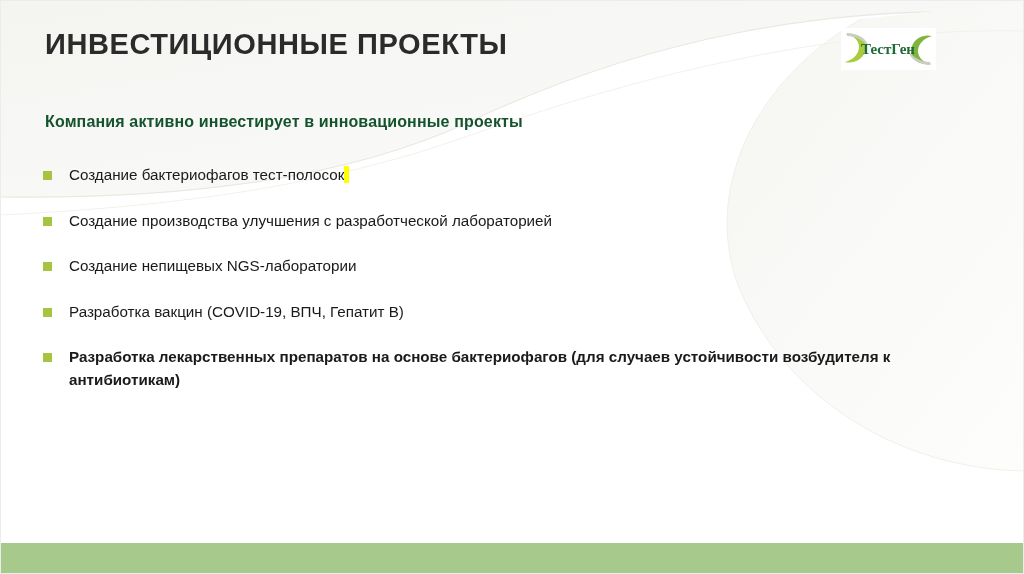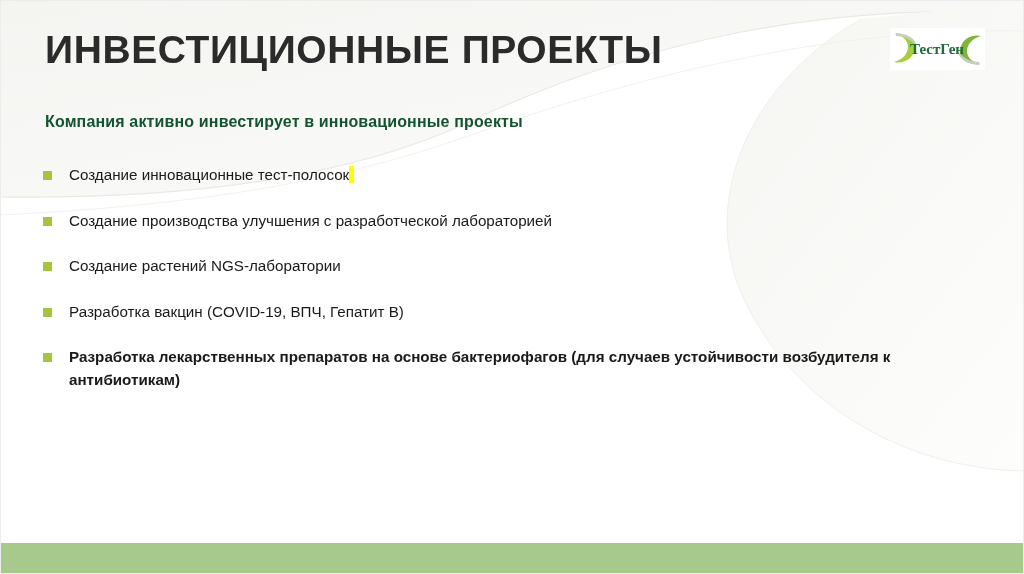--- a/index.html
+++ b/index.html
@@ -30,33 +30,33 @@
 
   
   .header {
     position: absolute;
     left: 44px;
     top: 28px;
     width: 800px;
     z-index: 5;
   }
   .slide-title {
-    font-size: 39px;
+    font-size: 29px;
     font-weight: bold;
     color: #2b2b2b;
     letter-spacing: 0.6px;
     line-height: 1.1;
     margin: 0;
     white-space: nowrap;
   }
 
   
   .logo-box {
     position: absolute;
-    left: 889px;
+    left: 840px;
     top: 27px;
     width: 95px;
     height: 42px;
     background: #be185d;
     z-index: 6;
     overflow: hidden;
   }
   .logo-svg { display: block; }
 
   
@@ -164,31 +164,31 @@
       <text x="47" y="26" text-anchor="middle" font-family="'Liberation Serif','DejaVu Serif',serif" font-size="15" font-weight="bold" fill="#1d6b3a">ТестГен</text>
     </svg>
   </div>
 
   <p class="subtitle">Компания активно инвестирует в инновационные проекты</p>
 
   <ul class="bullet-list">
 
     <li class="bullet-item">
       <span class="bullet-marker"></span>
-      <span class="bullet-text">Создание инновационные тест-полосок</span><span class="hl"> </span>
+      <span class="bullet-text">Создание бактериофагов тест-полосок</span><span class="hl"> </span>
     </li>
 
     <li class="bullet-item">
       <span class="bullet-marker"></span>
       <span class="bullet-text">Создание производства улучшения с разработческой лабораторией</span>
     </li>
 
     <li class="bullet-item">
       <span class="bullet-marker"></span>
-      <span class="bullet-text">Создание растений NGS-лаборатории</span>
+      <span class="bullet-text">Создание непищевых NGS-лаборатории</span>
     </li>
 
     <li class="bullet-item">
       <span class="bullet-marker"></span>
       <span class="bullet-text">Разработка вакцин (COVID-19, ВПЧ, Гепатит В)</span>
     </li>
 
 
     <li class="bullet-item">
       <span class="bullet-marker"></span>

